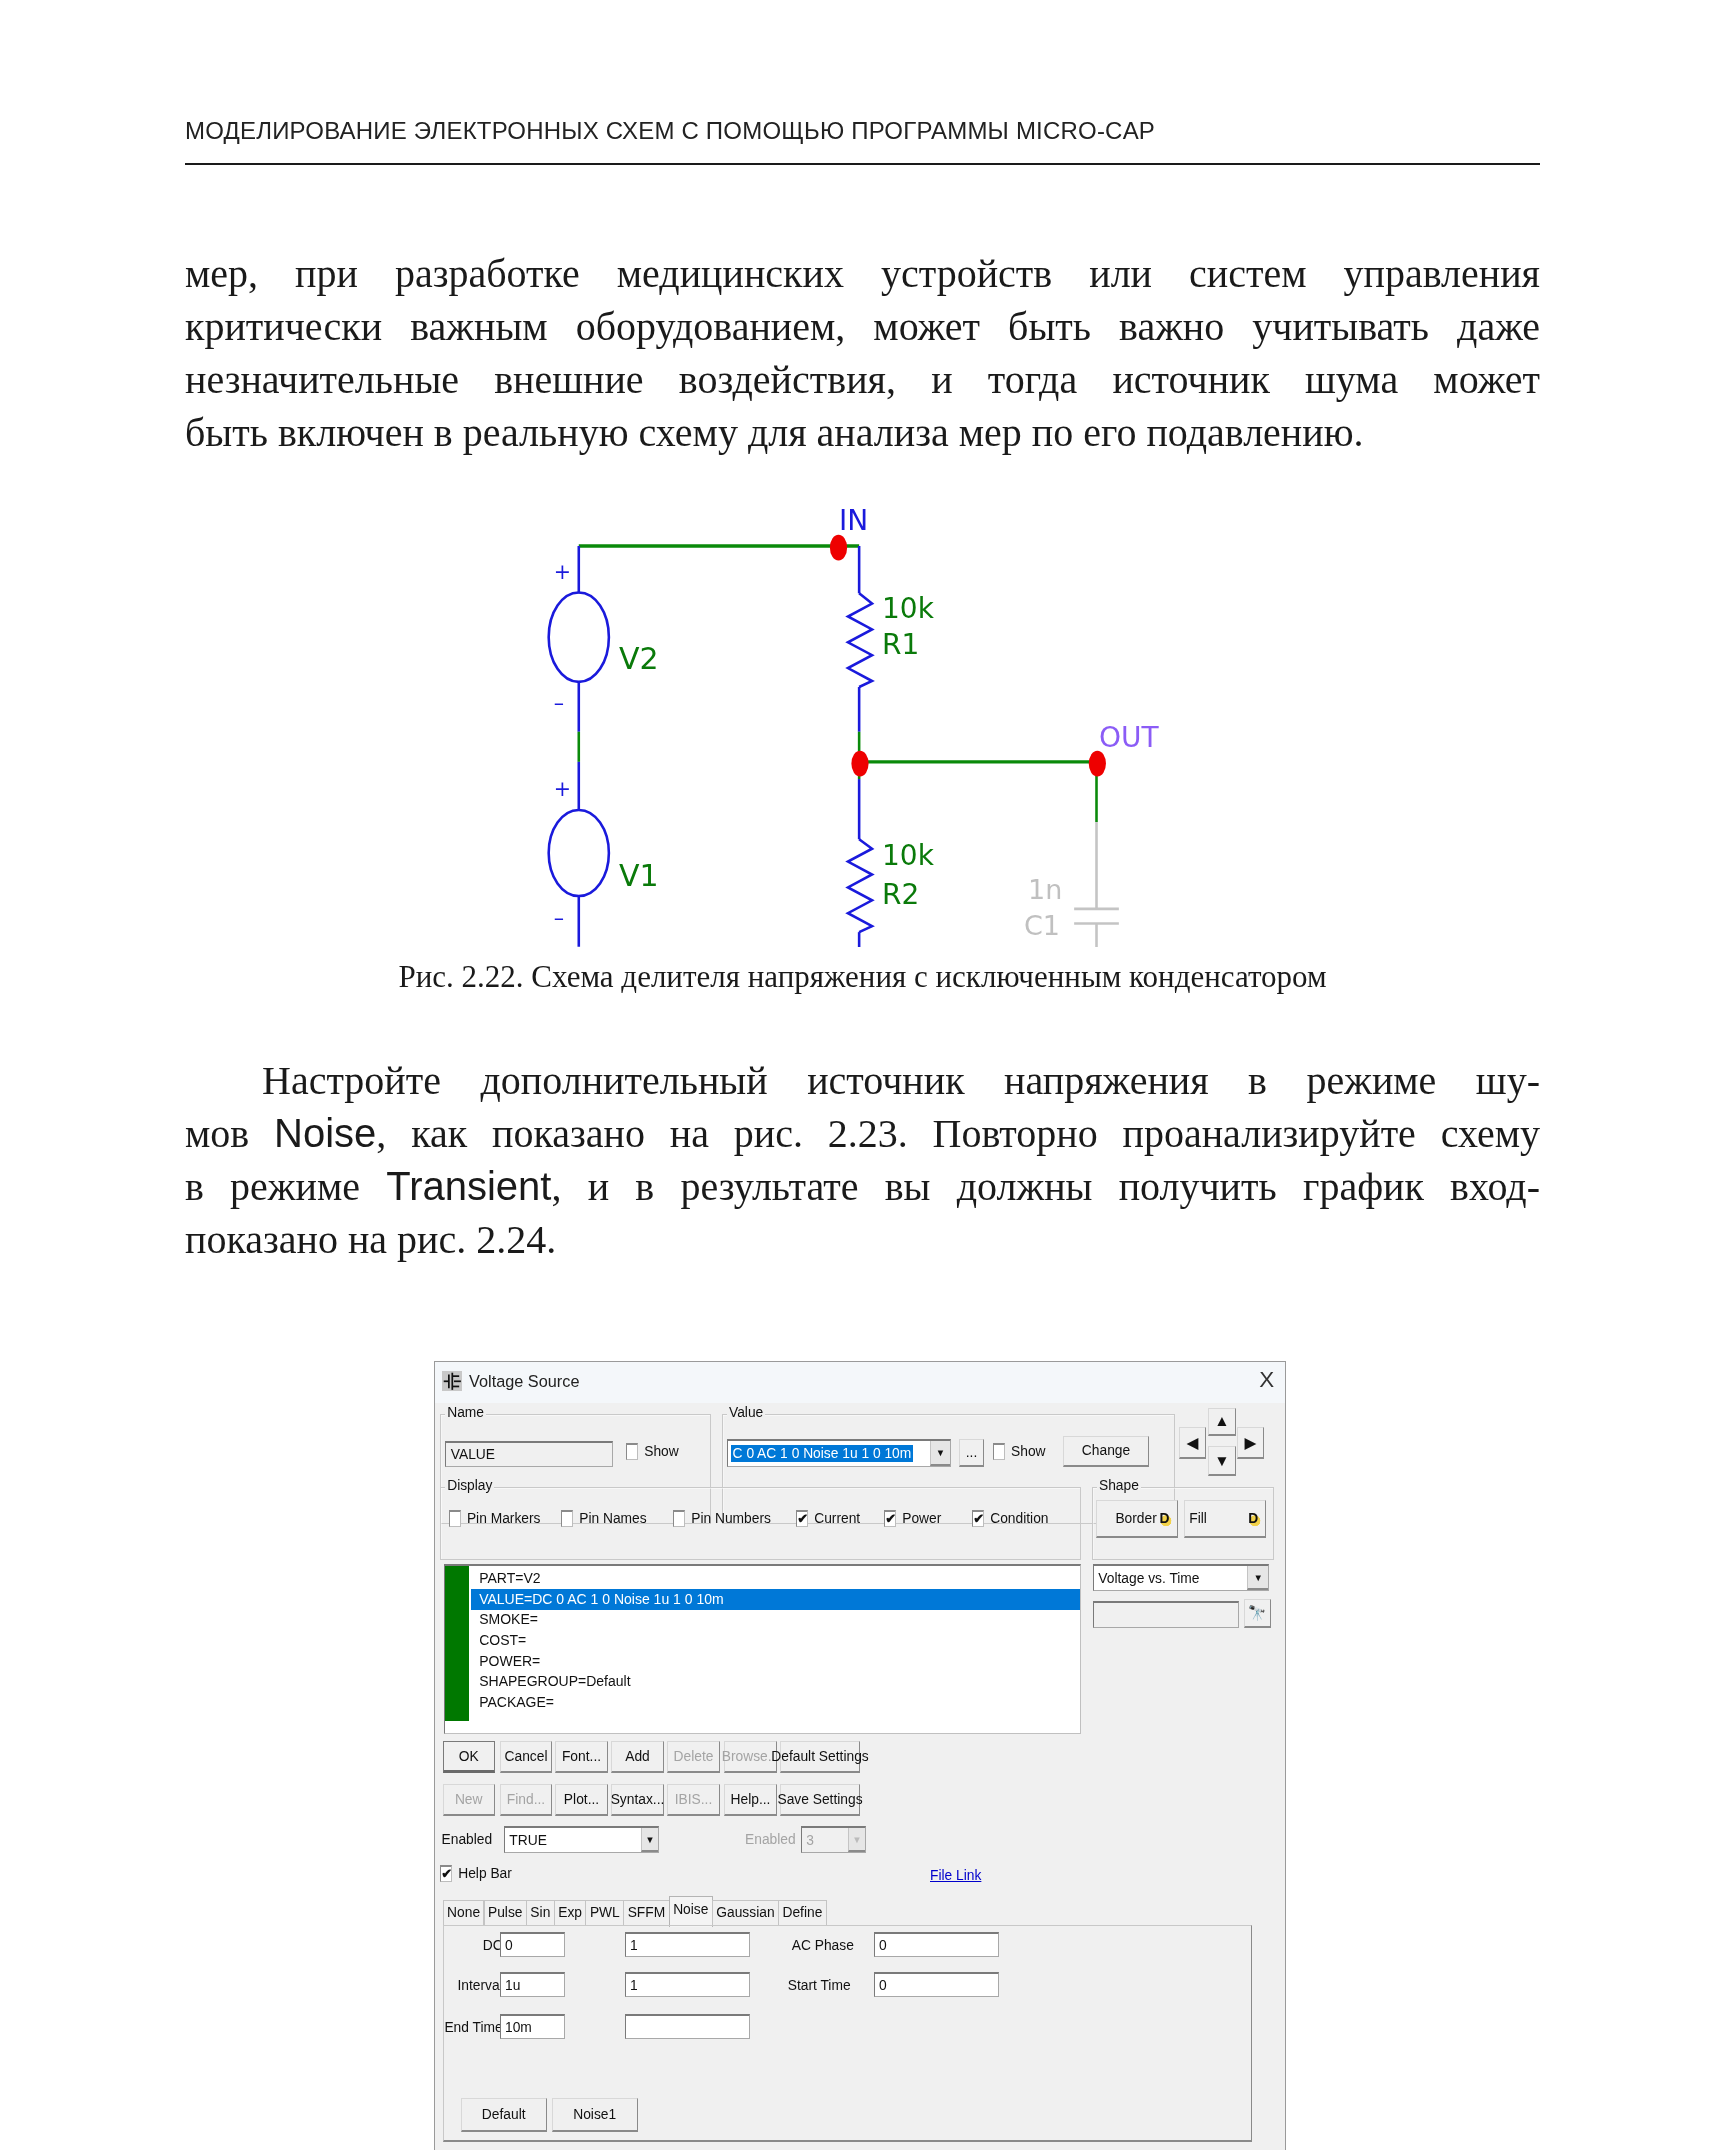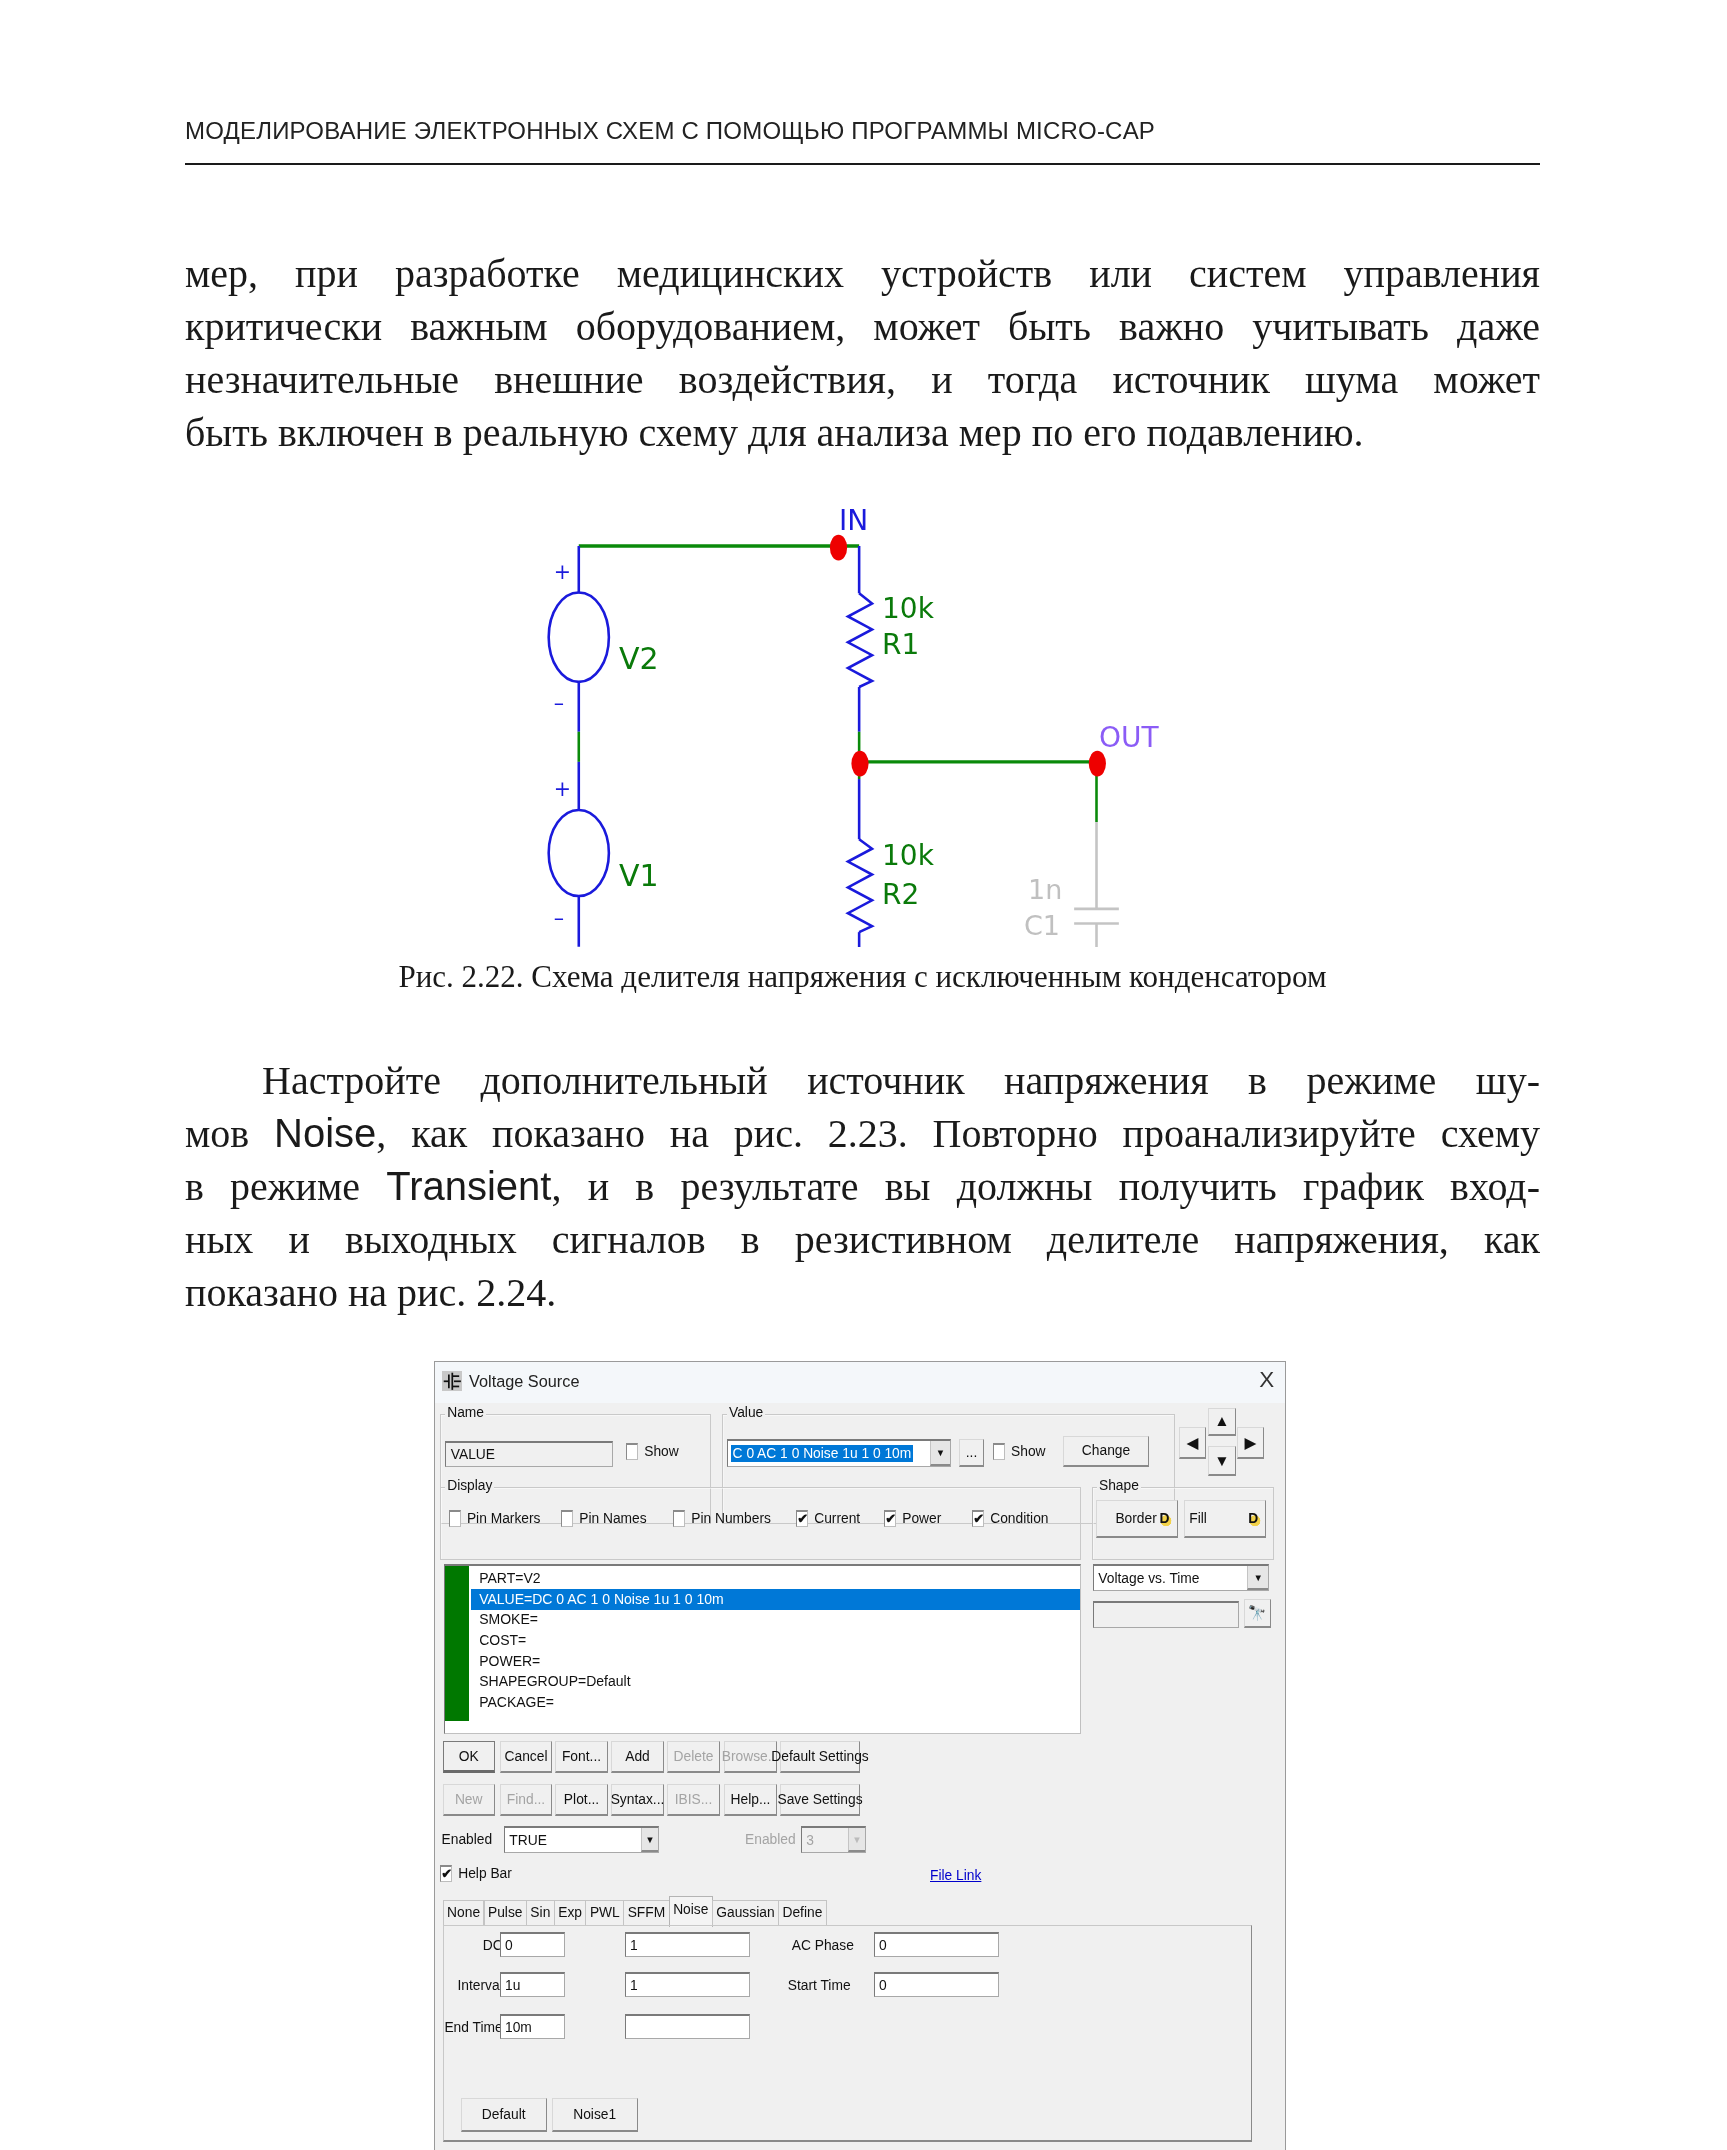--- a/index.html
+++ b/index.html
@@ -125,21 +125,20 @@
   <div class="abs" style="left:512px;top:379px;font-family:'DejaVu Sans',sans-serif;font-size:27px;color:#c0c0c0;">1n</div>
   <div class="abs" style="left:508px;top:415px;font-family:'DejaVu Sans',sans-serif;font-size:27px;color:#c0c0c0;">C1</div>
 </div>
 
 <div class="abs caption" style="top:959px;">Рис. 2.22. Схема делителя напряжения с исключенным конденсатором</div>
 
 <div class="abs para" style="top:1054px;">
   <div style="text-align-last:justify;"><span class="indent"></span><span>Настройте дополнительный источник напряжения в режиме шу-</span></div>
   <div style="text-align-last:justify;"><span>мов </span><span class="sans">Noise</span><span>, как показано на рис. 2.23. Повторно проанализируйте схему</span></div>
   <div style="text-align-last:justify;"><span>в режиме </span><span class="sans">Transient</span><span>, и в результате вы должны получить график вход-</span></div>
-  <div style="text-align-last:justify;">ных и выходных сигналов в резистивном делителе напряжения, как</div>
   <div>показано на рис. 2.24.</div>
 </div>
 
 <div class="abs dlg">
   <div class="titlebar">
     <div class="appico">
       <svg width="20.6" height="20.6" viewBox="0 0 48 48">
           <g stroke="#111" stroke-width="4" fill="none">
             <line x1="4" y1="24" x2="16" y2="24"></line>
             <line x1="16" y1="8" x2="16" y2="40"></line>

